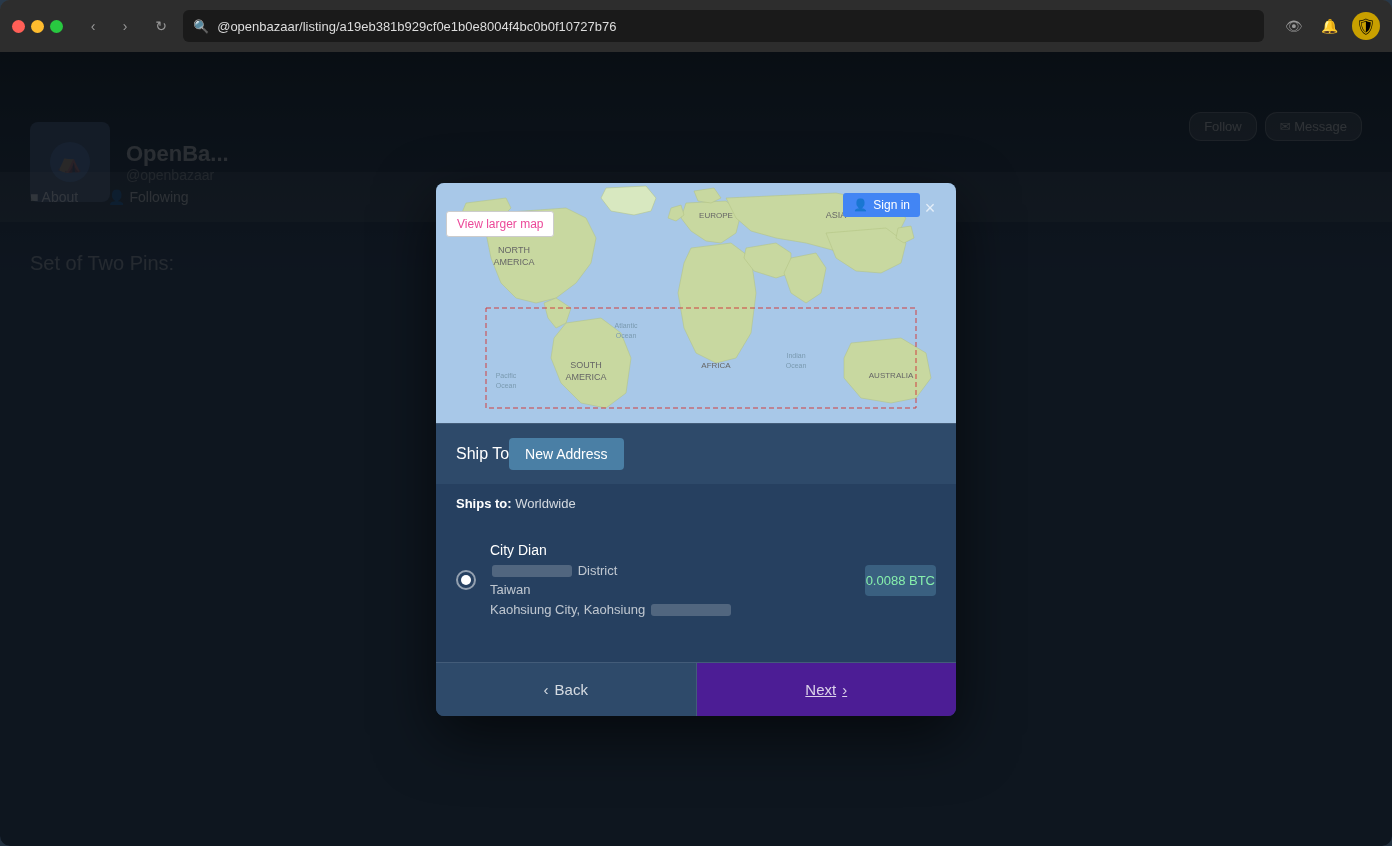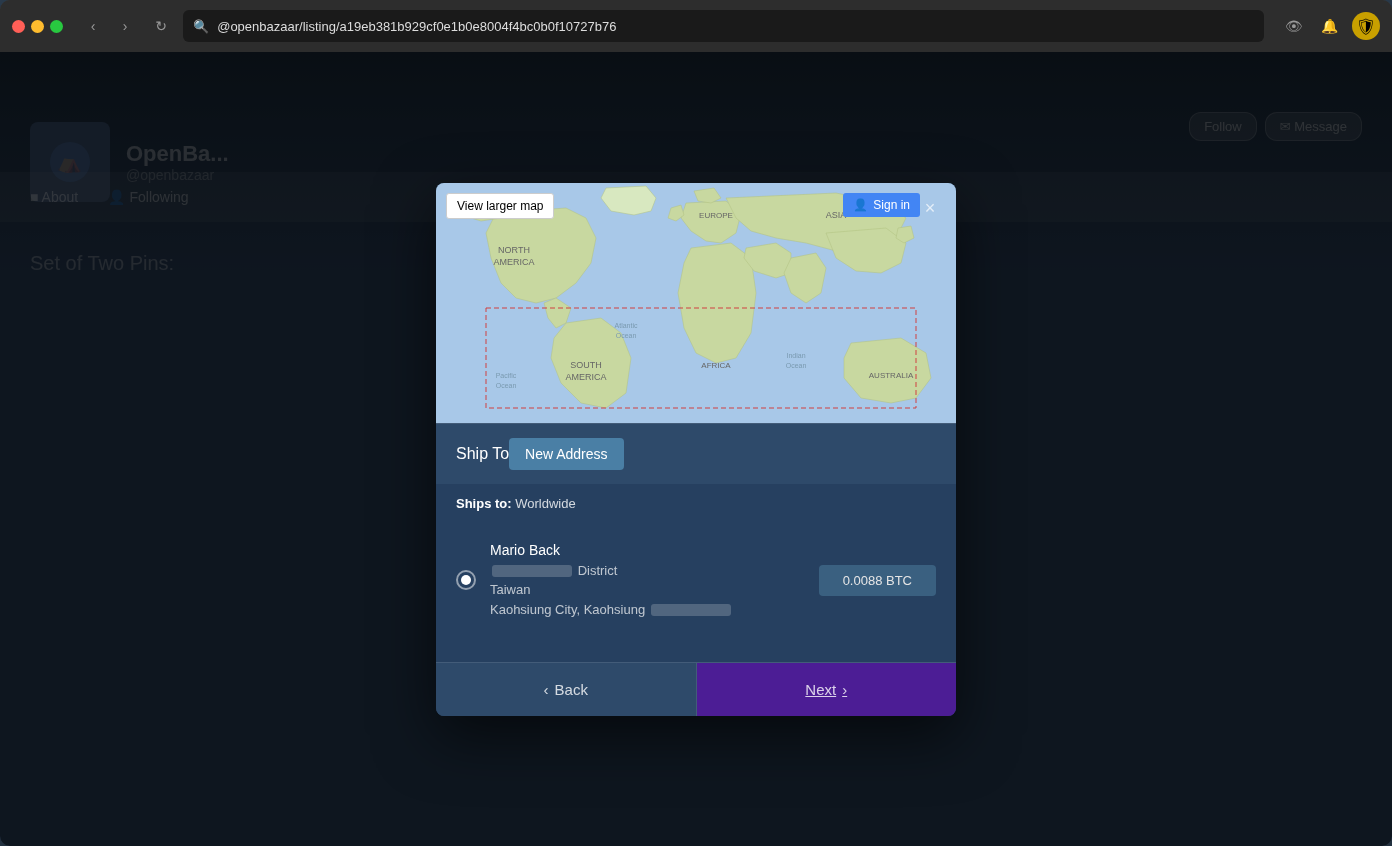--- a/index.html
+++ b/index.html
@@ -272,28 +272,28 @@
       overflow: hidden;
     }
 
     .map-svg {
       width: 100%;
       height: 100%;
     }
 
     .map-view-larger {
       position: absolute;
-      top: 10px;
+      top: 28px;
       left: 10px;
       background: white;
       border: 1px solid #ccc;
       border-radius: 3px;
       padding: 5px 10px;
       font-size: 12px;
-      color: #000000;
+      color: #ec4899;
       cursor: pointer;
     }
 
     .map-sign-in {
       position: absolute;
       top: 10px;
       right: 36px;
       background: #4285f4;
       color: white;
       border: none;
@@ -401,23 +401,23 @@
       background: rgba(255,255,255,0.2);
       border-radius: 3px;
       width: 80px;
       height: 12px;
       vertical-align: middle;
       margin: 0 2px;
     }
 
     .address-price {
       background: #3a6080;
-      color: #e5e5e5;
+      color: #86efac;
       font-size: 13px;
-      padding: 8px 24px;
+      padding: 8px 1px;
       border-radius: 4px;
       white-space: nowrap;
     }
 
     
     .modal-footer {
       display: flex;
       border-top: 1px solid rgba(255,255,255,0.1);
     }
 
@@ -586,21 +586,21 @@
         </div>
 
         <div class="address-list">
           <div class="address-item">
             <div class="radio-container">
               <div class="radio-outer">
                 <div class="radio-inner"></div>
               </div>
             </div>
             <div class="address-details">
-              <div class="address-name">Mario Back</div>
+              <div class="address-name">City Dian</div>
               <div class="address-line">
                 <span class="redacted"></span>
                 <span>District</span>
               </div>
               <div class="address-line">Taiwan</div>
               <div class="address-line">
                 <span>Kaohsiung City, Kaohsiung</span>
                 <span class="redacted"></span>
               </div>
             </div>

